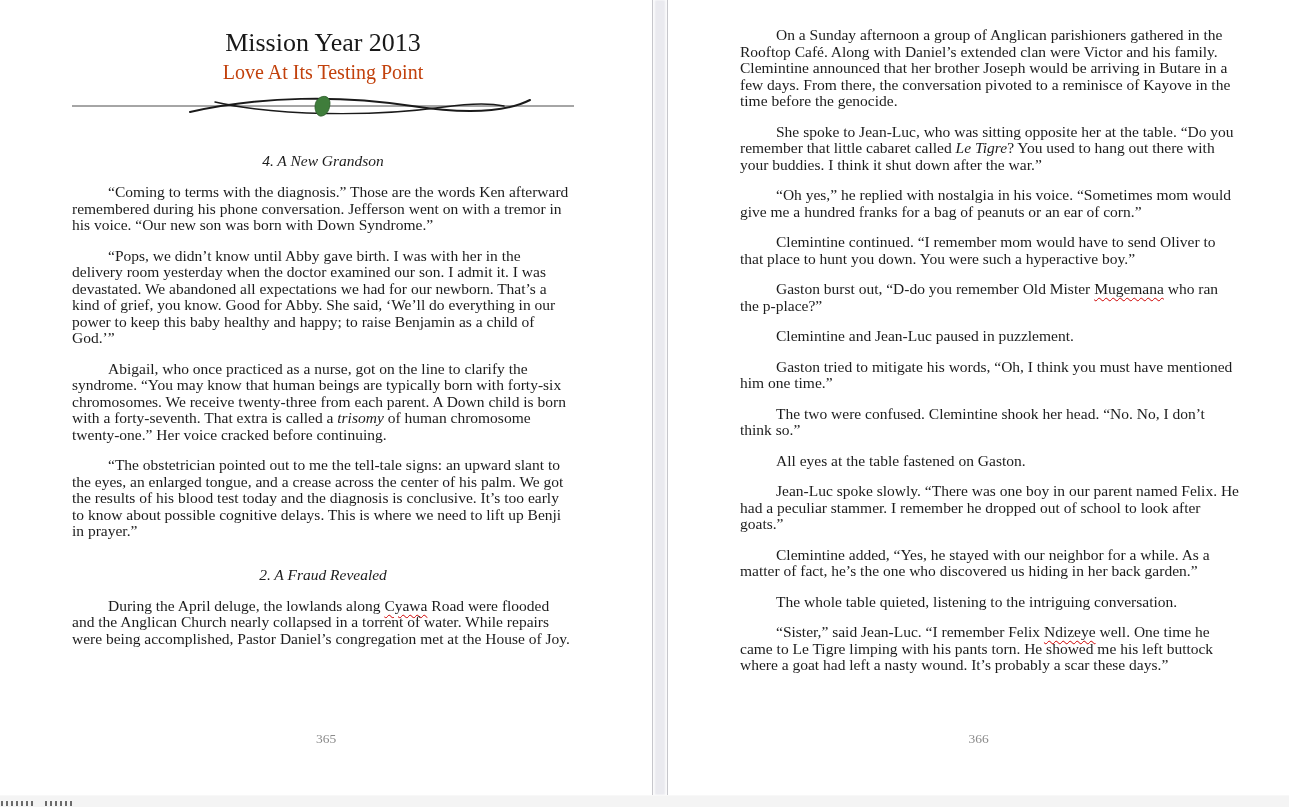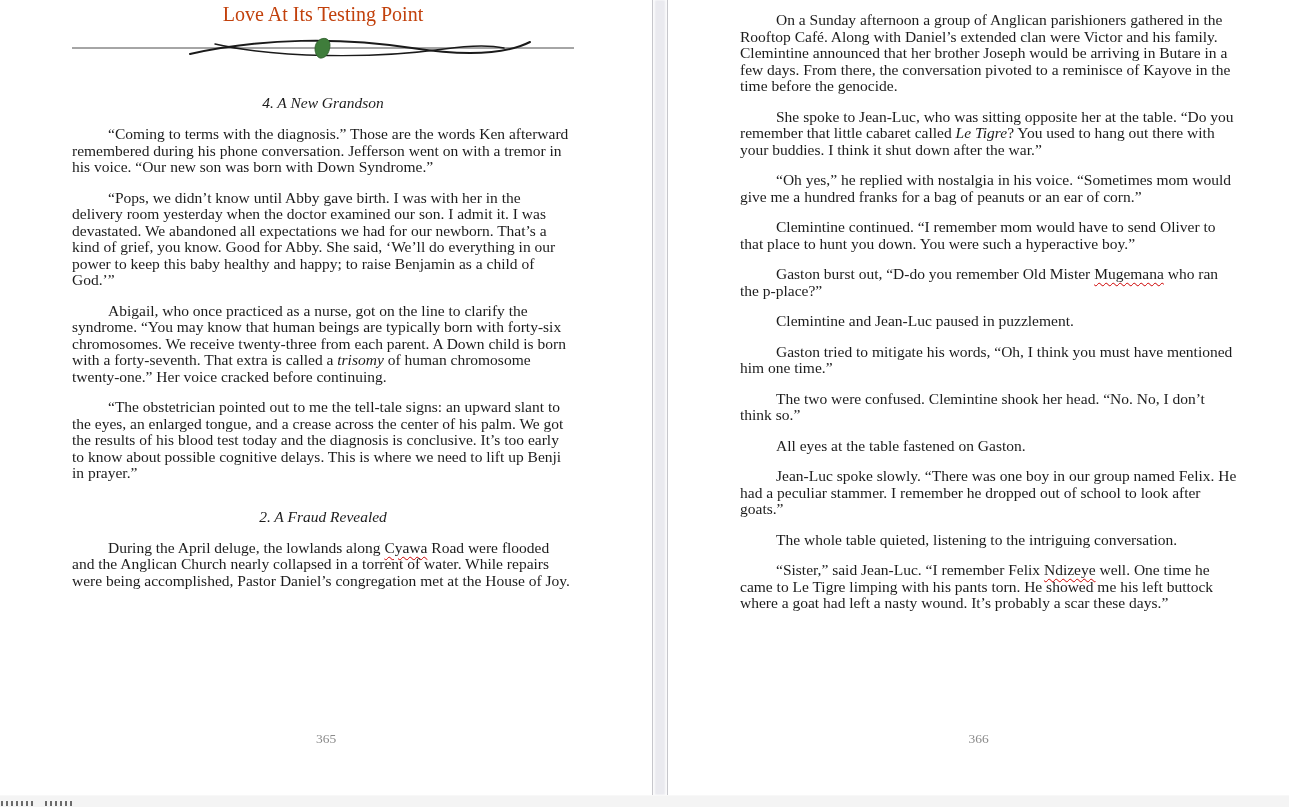--- a/index.html
+++ b/index.html
@@ -39,21 +39,21 @@
     margin: 33px 0 15px 0; text-align: center;
     font-size: 15.5px; font-style: italic; font-weight: normal; line-height: 17px;
   }
   .section-heading.second { margin-top: 26px; }
 
   .body-text p {
     margin: 0 0 14px 0;
     font-size: 15.5px; line-height: 16.5px;
     text-indent: 36px; text-align: left;
   }
-  .rp .body-text { padding-top: 12px; }
+  .rp .body-text { padding-top: 27px; }
 
   .it { font-style: italic; text-align: right; }
   .sp {
     text-decoration: underline;
     text-decoration-style: wavy;
     text-decoration-color: #cc0000;
     text-decoration-thickness: 1px;
     text-underline-offset: 3px;
   }
 
@@ -74,20 +74,21 @@
     opacity: .8;
   }
 </style>
 </head>
 <body>
 
 <div class="spread">
 
   <div class="page page-left">
     <div class="content">
+      <h1 class="book-title">Mission Year 2013</h1>
       <h2 class="book-subtitle">Love At Its Testing Point</h2>
 
       <svg class="ornament" width="502" height="26" viewBox="0 0 502 26" aria-hidden="true">
         <path d="M0 13 H502" stroke="#4d4d4d" stroke-width="1" fill="none"></path>
         <path d="M118 19 C 190 3, 268 2, 340 13 C 385 20, 430 21, 458 7" stroke="#1a1a1a" stroke-width="2" fill="none" stroke-linecap="round"></path>
         <path d="M143 9 C 205 23, 300 24, 372 14 C 400 10, 418 10, 432 13" stroke="#1a1a1a" stroke-width="1.4" fill="none" stroke-linecap="round"></path>
         <path d="M249 4 c5 -2 9 1 9 6 c0 6 -3 12 -8 13 c-4 1 -7 -4 -7 -9 c0 -5 2 -8 6 -10 z" fill="#3f7d3b" stroke="#2c5c2a" stroke-width="0.8"></path>
       </svg>
 
       <h3 class="section-heading">4. A New Grandson</h3>
@@ -113,21 +114,22 @@
       <div class="body-text">
           <p><span>On a Sunday afternoon a group of Anglican parishioners gathered in the Rooftop Café. Along with Daniel’s extended clan were Victor and his family. Clemintine announced that her brother Joseph would be arriving in Butare in a few days. From there, the conversation pivoted to a reminisce of Kayove in the time before the genocide.</span></p>
           <p><span>She spoke to Jean-Luc, who was sitting opposite her at the table. “Do you remember that little cabaret called </span><span class="it">Le Tigre</span><span>? You used to hang out there with your buddies. I think it shut down after the war.”</span></p>
           <p><span>“Oh yes,” he replied with nostalgia in his voice. “Sometimes mom would give me a hundred franks for a bag of peanuts or an ear of corn.”</span></p>
           <p><span>Clemintine continued. “I remember mom would have to send Oliver to that place to hunt you down. You were such a hyperactive boy.”</span></p>
           <p><span>Gaston burst out, “D-do you remember Old Mister </span><span class="sp">Mugemana</span><span> who ran the p-place?”</span></p>
           <p><span>Clemintine and Jean-Luc paused in puzzlement.</span></p>
           <p><span>Gaston tried to mitigate his words, “Oh, I think you must have mentioned him one time.”</span></p>
           <p><span>The two were confused. Clemintine shook her head. “No. No, I don’t think so.”</span></p>
           <p><span>All eyes at the table fastened on Gaston.</span></p>
-          <p><span>Jean-Luc spoke slowly. “There was one boy in our group named Felix. He had a peculiar stammer. I remember he dropped out of school to look after goats.”</span></p>
+          <p><span>Jean-Luc spoke slowly. “There was one boy in our parent named Felix. He had a peculiar stammer. I remember he dropped out of school to look after goats.”</span></p>
+          <p><span>Clemintine added, “Yes, he stayed with our neighbor for a while. As a matter of fact, he’s the one who discovered us hiding in her back garden.”</span></p>
           <p><span>The whole table quieted, listening to the intriguing conversation.</span></p>
           <p><span>“Sister,” said Jean-Luc. “I remember Felix </span><span class="sp">Ndizeye</span><span> well. One time he came to Le Tigre limping with his pants torn. He showed me his left buttock where a goat had left a nasty wound. It’s probably a scar these days.”</span></p>
         </div>
     </div>
     <div class="page-number">366</div>
   </div>
 
 </div>
 
 <div class="status-bar">

